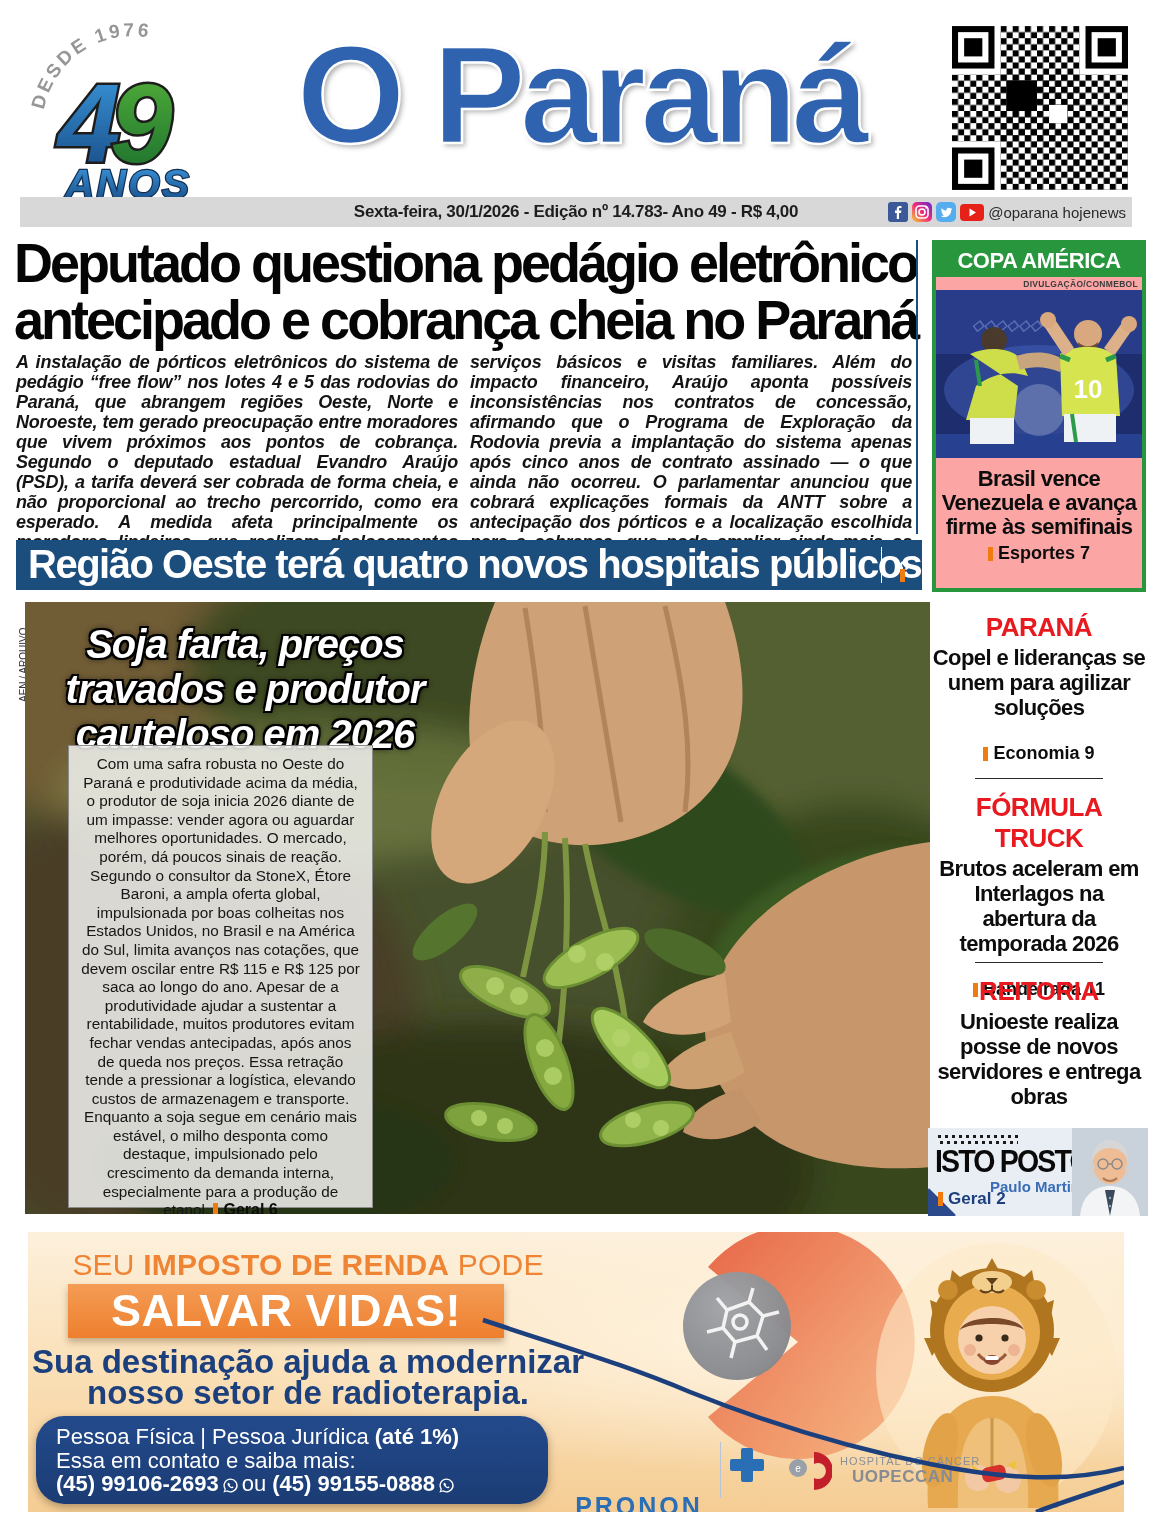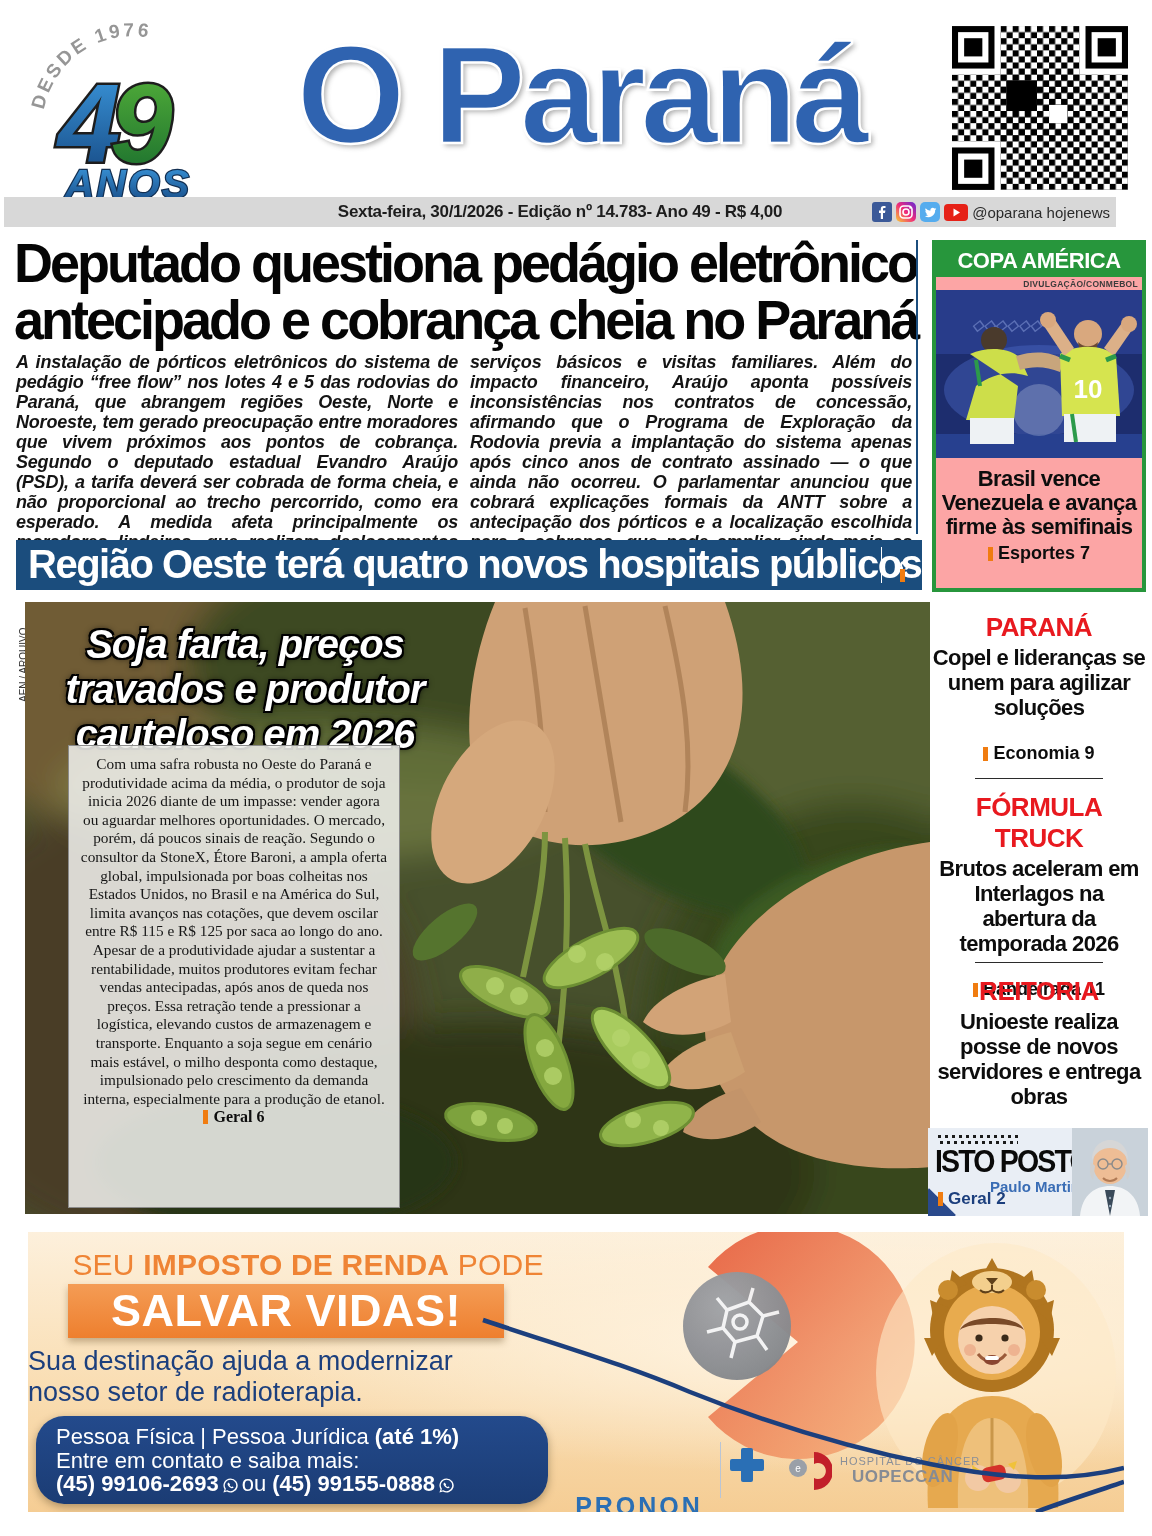--- a/index.html
+++ b/index.html
@@ -4,21 +4,21 @@
 <style>
   html,body{margin:0;padding:0;background:#fff;font-family:"Liberation Sans",sans-serif;}
   .page{position:relative;width:1152px;height:1536px;background:#fff;overflow:hidden;}
   .abs{position:absolute;}
 
   
   .masthead-title{left:225px;top:4px;width:710px;height:190px;text-align:center;
     font-size:140px;font-weight:bold;line-height:182px;letter-spacing:-6px;color:#2f63b0;
     -webkit-text-stroke:2.5px #ffffff;text-shadow:3px 3px 5px rgba(80,80,80,.45);}
   .qr-wrap{left:952px;top:26px;width:176px;height:164px;background:#fff;}
-  .date-strip{left:4px;top:197px;width:1112px;height:30px;background:#d8d8d8;}
+  .date-strip{left:20px;top:197px;width:1112px;height:30px;background:#d8d8d8;}
   .dateline{left:0;top:0;width:100%;height:30px;line-height:30px;text-align:center;
     font-size:17px;font-weight:bold;color:#1d1d1d;letter-spacing:-0.3px;}
   .socials{right:6px;top:4px;height:22px;display:flex;align-items:center;gap:4px;}
   .social-handle{font-size:15px;color:#2a2a2a;margin-left:0;}
 
   
   .lead-headline{left:14px;top:234px;width:905px;font-weight:bold;color:#050505;
     font-size:54px;line-height:55px;letter-spacing:-3px;transform:scaleY(1.04);transform-origin:top left;}
   .lead-cols{left:16px;top:352px;width:896px;display:flex;gap:12px;}
   .lead-col{flex:1;font-size:18px;line-height:20px;font-weight:bold;font-style:italic;
@@ -35,23 +35,23 @@
   .banner-vline{right:40px;top:7px;width:1px;height:36px;background:#fff;}
   .banner-num{right:6px;top:7px;width:26px;color:#fff;font-weight:bold;font-size:18px;transform:rotate(-90deg);}
   .banner-tick{right:17px;top:29px;width:5px;height:13px;background:#f07c10;}
 
   
   .soy-credit{left:18px;top:702px;font-size:10px;color:#333;transform:rotate(-90deg);transform-origin:0 0;white-space:nowrap;}
   .soy-photo{left:25px;top:602px;width:905px;height:612px;overflow:hidden;background:#45502a;}
   .soy-headline{left:0px;top:20px;width:440px;text-align:center;color:#fff;
     font-weight:bold;font-style:italic;font-size:40px;line-height:45px;letter-spacing:-1px;
     text-shadow:-2px -2px 0 #000,2px -2px 0 #000,-2px 2px 0 #000,2px 2px 0 #000,0 0 7px #000;}
-  .soy-textbox{left:43px;top:143px;width:332px;height:463px;box-sizing:border-box;
+  .soy-textbox{left:43px;top:143px;width:305px;height:463px;box-sizing:border-box;
     background:rgba(238,238,235,.88);border:1px solid #8b8b8b;padding:9px 11px;
-    font-size:15.3px;line-height:18.6px;text-align:center;color:#161616;font-family:Liberation Serif, serif;}
+    font-size:15.3px;line-height:18.6px;text-align:center;color:#161616;}
 
   
   .copa-box{left:932px;top:240px;width:214px;height:352px;border:4px solid #27963c;background:#fca5a5;box-sizing:border-box;}
   .copa-head{background:#27963c;color:#fff;font-weight:bold;font-size:22px;text-align:center;
     height:33px;line-height:33px;letter-spacing:-0.5px;}
   .copa-credit{font-size:8.5px;font-weight:bold;color:#3c3c3c;text-align:right;padding:2px 4px 1px;letter-spacing:0.3px;}
   .copa-headline{font-size:22px;font-weight:bold;text-align:center;line-height:24px;color:#0d0d0d;padding-top:5px;letter-spacing:-0.6px;}
   .copa-ref{text-align:center;font-size:18px;margin-top:4px;}
   .side-sec{left:932px;width:214px;text-align:center;}
   .kicker{color:#e8191f;font-weight:bold;font-size:26px;letter-spacing:-0.5px;margin-bottom:2px;}
@@ -71,21 +71,21 @@
   .isto-ref{left:10px;bottom:7px;font-size:17px;color:#1c3f7d;}
   .isto-photo{right:0;top:0;width:76px;height:88px;z-index:2;}
 
   
   .ad{left:28px;top:1232px;width:1096px;height:280px;overflow:hidden;
     background:radial-gradient(ellipse at 75% 40%,#fff4e2 0%,rgba(255,244,226,0) 55%),linear-gradient(180deg,#fdf0dc 0%,#fae1ba 45%,#f5cd94 100%);}
   .ad-line1{left:0;top:16px;width:560px;text-align:center;font-size:30px;color:#ef8435;letter-spacing:0.2px;z-index:4;}
   .ad-banner{left:40px;top:52px;width:436px;height:54px;text-align:center;line-height:54px;
     background:linear-gradient(180deg,#f49c55,#ee7f2e);box-shadow:0 4px 7px rgba(90,60,20,.35);
     color:#fff;font-size:45px;font-weight:bold;letter-spacing:0.5px;z-index:4;}
-  .ad-sub{left:0;top:114px;width:560px;color:#1c3f7d;font-weight:normal;font-size:27px;line-height:31px;z-index:4;}
+  .ad-sub{left:0;top:114px;width:560px;text-align:center;color:#1c3f7d;font-weight:bold;font-size:33px;line-height:31px;z-index:4;}
   .ad-contact{left:8px;top:184px;width:512px;height:88px;background:linear-gradient(180deg,#234a8c,#1b3c74);
     border-radius:28px;box-shadow:0 3px 8px rgba(40,30,10,.35);color:#fff;box-sizing:border-box;
     padding:9px 20px;font-size:22px;line-height:23.5px;z-index:4;}
   .wa{display:inline-block;vertical-align:-3px;margin:0 3px;}
   .pronon{left:535px;top:212px;width:152px;text-align:center;z-index:4;}
   .pronon-name{font-size:25px;font-weight:bold;color:#2a6fb5;letter-spacing:3px;margin-top:48px;}
   .pronon-sub{font-size:11px;color:#c07a3a;line-height:9px;}
   .pronon-sep{left:692px;top:210px;width:1px;height:56px;background:#b9c5d6;z-index:4;}
   .cross{left:702px;top:216px;width:34px;height:34px;z-index:4;}
   .cross::before{content:"";position:absolute;left:11px;top:0;width:12px;height:34px;background:#2a6fb5;border-radius:2px;}
@@ -387,21 +387,21 @@
 
     <div class="abs ad-banner">SALVAR VIDAS!</div>
 
     <div class="abs ad-sub">
       <div>Sua destinação ajuda a modernizar</div>
       <div>nosso setor de radioterapia.</div>
     </div>
 
     <div class="abs ad-contact">
       <div><span>Pessoa Física | Pessoa Jurídica </span><b>(até 1%)</b></div>
-      <div>Entre em contato e saiba mais:</div>
+      <div>Essa em contato e saiba mais:</div>
       <div>
         <b>(45) 99106-2693</b><span class="wa"><svg width="17" height="17" viewBox="0 0 24 24">
               <path fill="#fff" d="M12 2a10 10 0 0 0-8.4 15.3L2 22l4.9-1.5A10 10 0 1 0 12 2zm0 2a8 8 0 1 1-4.2 14.8l-.3-.2-2.9.9.9-2.8-.2-.3A8 8 0 0 1 12 4zM9 8c-.2 0-.5.1-.6.3-.9 1-.7 2.4.1 3.6 1 1.4 2.4 2.8 4.2 3.5 1.3.5 2.4.6 3.2-.2.3-.3.4-.8.3-1.1l-1.5-.7c-.3-.1-.5 0-.7.2l-.5.6c-1-.4-2.3-1.5-2.8-2.5l.5-.5c.2-.2.2-.5.1-.7L10 8.3C9.9 8.1 9.2 8 9 8z"></path>
             </svg></span><span>ou</span> <b>(45) 99155-0888</b><span class="wa"><svg width="17" height="17" viewBox="0 0 24 24">
               <path fill="#fff" d="M12 2a10 10 0 0 0-8.4 15.3L2 22l4.9-1.5A10 10 0 1 0 12 2zm0 2a8 8 0 1 1-4.2 14.8l-.3-.2-2.9.9.9-2.8-.2-.3A8 8 0 0 1 12 4zM9 8c-.2 0-.5.1-.6.3-.9 1-.7 2.4.1 3.6 1 1.4 2.4 2.8 4.2 3.5 1.3.5 2.4.6 3.2-.2.3-.3.4-.8.3-1.1l-1.5-.7c-.3-.1-.5 0-.7.2l-.5.6c-1-.4-2.3-1.5-2.8-2.5l.5-.5c.2-.2.2-.5.1-.7L10 8.3C9.9 8.1 9.2 8 9 8z"></path>
             </svg></span>
       </div>
     </div>
 
     <div class="abs pronon">

